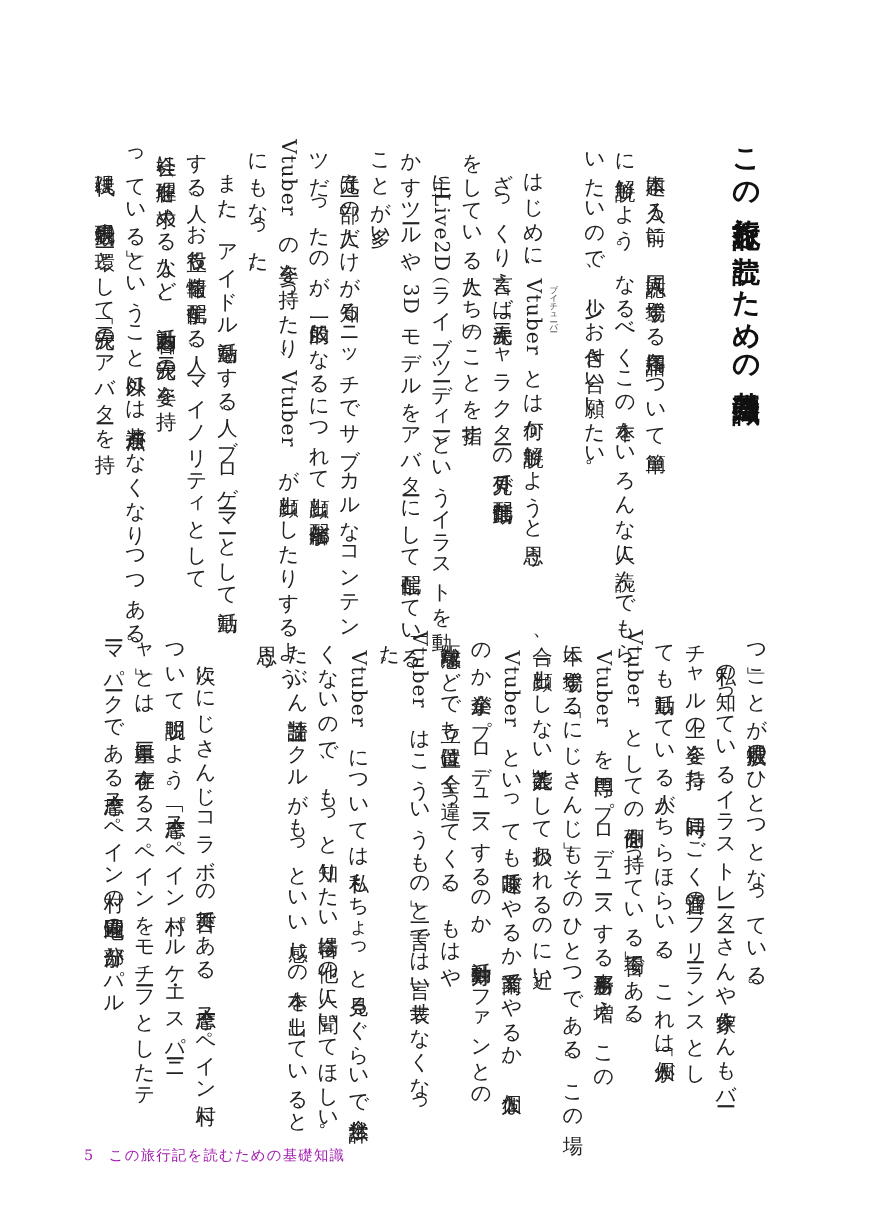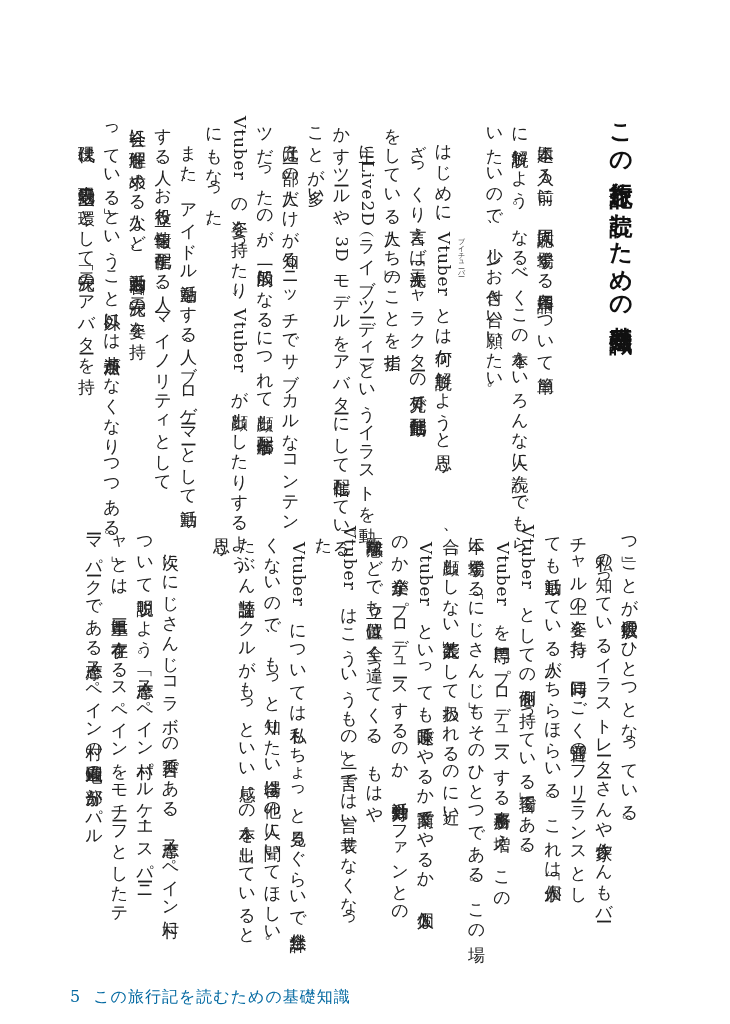--- a/index.html
+++ b/index.html
@@ -20,22 +20,22 @@
   .tier-bottom { right:88px; top:525px; height:400px; }
   .col { display:block; white-space:nowrap; }
   .col.indent { padding-top:17px; }
   .col.spacer { width:25.5px; }
   .ruby-host { position:relative; }
   .ruby {
     position:absolute; right:-10px; top:0; font-size:7px; line-height:1;
     letter-spacing:0; color:#444; writing-mode:vertical-rl;
   }
   .footer {
-    position:absolute; left:70px; top:955px; font-size:16px; color:#0369a1;
-    font-family:"DejaVu Serif","Liberation Serif",serif; letter-spacing:1px;margin-top:32px;
+    position:absolute; left:70px; top:955px; font-size:12px; color:#a21caf;
+    font-family:"DejaVu Serif","Liberation Serif",serif; letter-spacing:1px;
   }
   .footer .num { margin-right:12px; }
 </style>
 </head>
 <body>
 
 <h1 class="title">この旅行記を読むための基礎知識</h1>
 
 <div class="tier tier-top">
   <span class="col indent">本題に入る前に、同人誌に登場する各用語について簡単</span>

